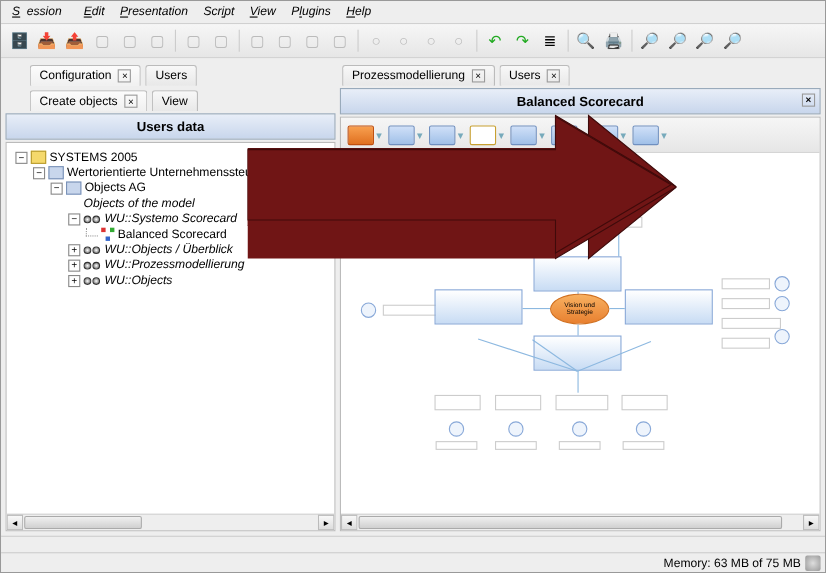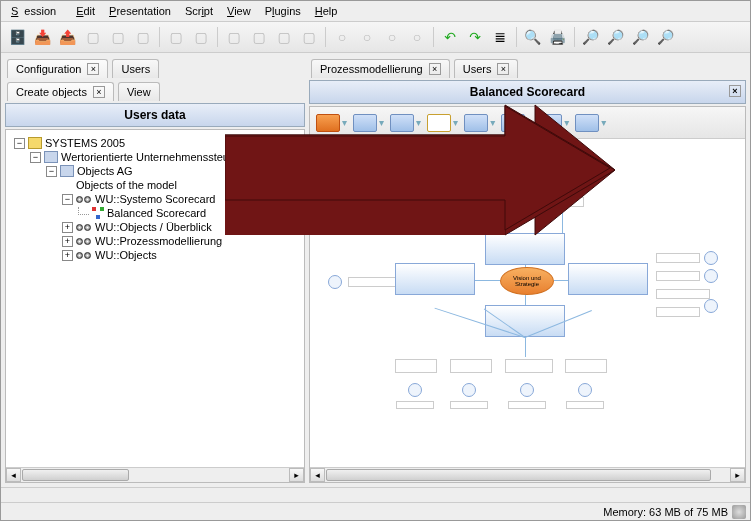--- a/index.html
+++ b/index.html
@@ -1,46 +1,46 @@
 <!DOCTYPE html>
 <html><head>
 <meta charset="utf-8">
 <style>
 * { box-sizing: border-box; margin: 0; padding: 0; font-family: Arial, sans-serif; }
 body { width: 751px; height: 521px; background: #f0f0f0; border: 1px solid #999; display: flex; flex-direction: column; overflow: hidden; font-size: 11px; }
 
 .menubar { background: #eee; padding: 2px 4px; display: flex; gap: 2px; border-bottom: 1px solid #ccc; }
-.menubar span { padding: 2px 6px; cursor: default; }
+.menubar span { padding: 2px 6px; cursor: default; font-style: italic; }
 .menubar span u { text-decoration: underline; }
 
 .toolbar { background: linear-gradient(#f6f6f6,#e6e6e6); padding: 4px 6px; display: flex; gap: 3px; align-items: center; border-bottom: 1px solid #ccc; }
 .tb-btn { width: 22px; height: 22px; border-radius: 3px; display: flex; align-items: center; justify-content: center; font-size: 14px; }
 .sep { width: 1px; height: 20px; background: #ccc; margin: 0 2px; }
 .disabled { color: #bbb; }
 
 .main { flex: 1; display: flex; padding: 4px; gap: 4px; background: #eee; min-height: 0; }
 
 .panel-left { width: 300px; display: flex; flex-direction: column; gap: 2px; }
 .panel-right { flex: 1; display: flex; flex-direction: column; gap: 2px; min-width: 0; }
 
 .tabrow { display: flex; gap: 4px; padding: 2px 2px 0 2px; }
 .tab { background: linear-gradient(#f8f8f8,#e8e8e8); border: 1px solid #bbb; border-bottom: none; border-radius: 3px 3px 0 0; padding: 3px 8px; display: flex; align-items: center; gap: 6px; font-size: 11px; }
-.tab.active { background: linear-gradient(#fcfcfc,#f0f0f0); }
+.tab.active { background: linear-gradient(#fcfcfc,#f0f0f0); margin-left: 20px; }
 .tab-close { width: 12px; height: 12px; border: 1px solid #999; font-size: 9px; display:flex; align-items:center; justify-content:center; cursor: default; }
 
 .pane-header { background: linear-gradient(#e8eef8,#c8d6ec); border: 1px solid #9ab; padding: 4px 6px; font-weight: bold; font-size: 12px; text-align: center; position: relative; }
 .pane-header .tab-close { position: absolute; right: 4px; top: 4px; }
 
 .pane-body { flex: 1; background: #fff; border: 1px solid #bbb; overflow: auto; position: relative; }
 .panel-left .pane-body { padding: 4px; }
 
 .tree { font-size: 11px; padding: 2px; }
 .tnode { white-space: nowrap; display: flex; align-items: center; gap: 3px; padding: 1px 0; }
 .ind0 { padding-left: 2px; } .ind1 { padding-left: 18px; } .ind2 { padding-left: 34px; }
-.ind3 { padding-left: 50px; } .ind4 { padding-left: 66px; }
+.ind3 { padding-left: 50px; font-style: italic; } .ind4 { padding-left: 66px; }
 .expander { width: 11px; height: 11px; border: 1px solid #888; display: inline-flex; align-items: center; justify-content: center; font-size: 9px; line-height: 1; background: #fff; cursor: default; }
 .ticon { width: 14px; height: 12px; display: inline-block; }
 .folder { background: #f5d96b; border: 1px solid #b89b2e; }
 .db { background: #c8d6ec; border: 1px solid #7a92b8; }
 .goggles { width: 16px; height: 8px; border: none; display: inline-flex; gap: 1px; align-items: center; }
 .goggles span { width: 7px; height: 7px; border: 1px solid #333; border-radius: 50%; background: radial-gradient(#fff,#555); }
 .dotsicon { width: 12px; height: 12px; position: relative; }
 .dotsicon::before, .dotsicon::after { content:""; position:absolute; width:4px; height:4px; }
 .dotsicon::before { left:0; top:0; background:#d33; }
 .dotsicon::after { right:0; top:0; background:#3a3; }

